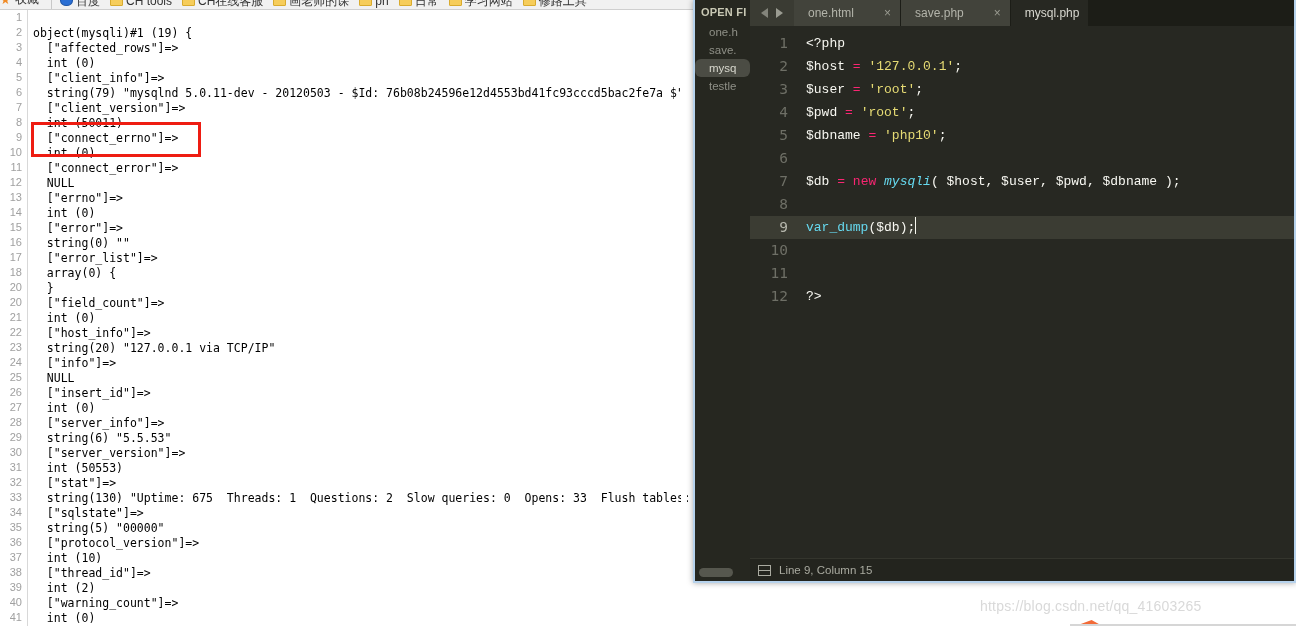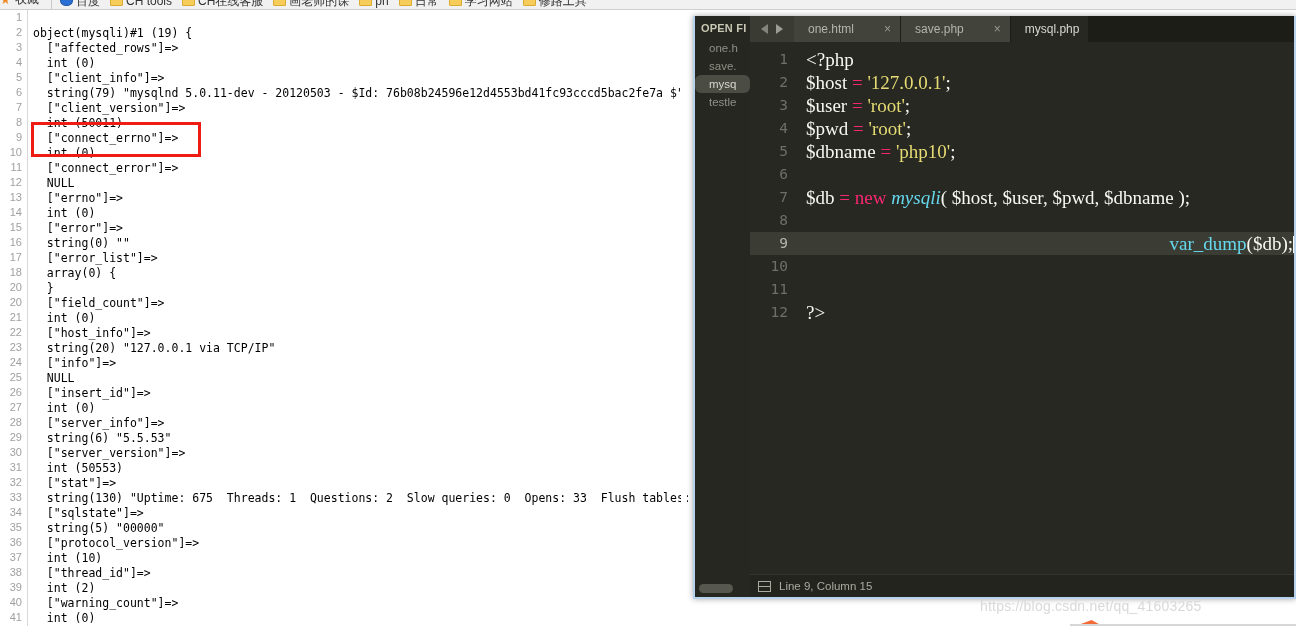--- a/index.html
+++ b/index.html
@@ -142,21 +142,20 @@
     left: 693px; top: 0;
     width: 603px; height: 583px;
     background: #272822;
     border: 2px solid #b6d2ec;
     border-top: none;
     box-sizing: border-box;
     box-shadow: 0 0 6px rgba(0,0,0,0.35);
     overflow: hidden;
     display: flex;
     flex-direction: column;
-    margin-top: 16px;
   }
   #sublime-body {
     flex: 1 1 auto;
     display: flex;
     min-height: 0;
   }
 
   
   #st-sidebar {
     width: 55px;
@@ -286,25 +285,25 @@
     flex: 1 1 auto;
     padding-top: 6px;
     min-width: 0;
     overflow: hidden;
   }
   #st-code .el {
     height: 23px;
     line-height: 23px;
     padding-left: 10px;
     white-space: pre;
-    font-family: Liberation Serif, serif;
-    font-size: 19px;
+    font-family: Liberation Mono, monospace;
+    font-size: 13px;
     color: #f8f8f2;
   }
-  #st-code .el.cur { background: #3b3c33; text-align: right; }
+  #st-code .el.cur { background: #3b3c33; }
   .t-def   { color: #f8f8f2; }
   .t-var   { color: #f8f8f2; }
   .t-op    { color: #f92672; }
   .t-kw    { color: #f92672; }
   .t-str   { color: #e6db74; }
   .t-fn    { color: #66d9ef; }
   .t-cls   { color: #66d9ef; font-style: italic; }
   .t-tag   { color: #f8f8f2; }
   .caret {
     display: inline-block;

